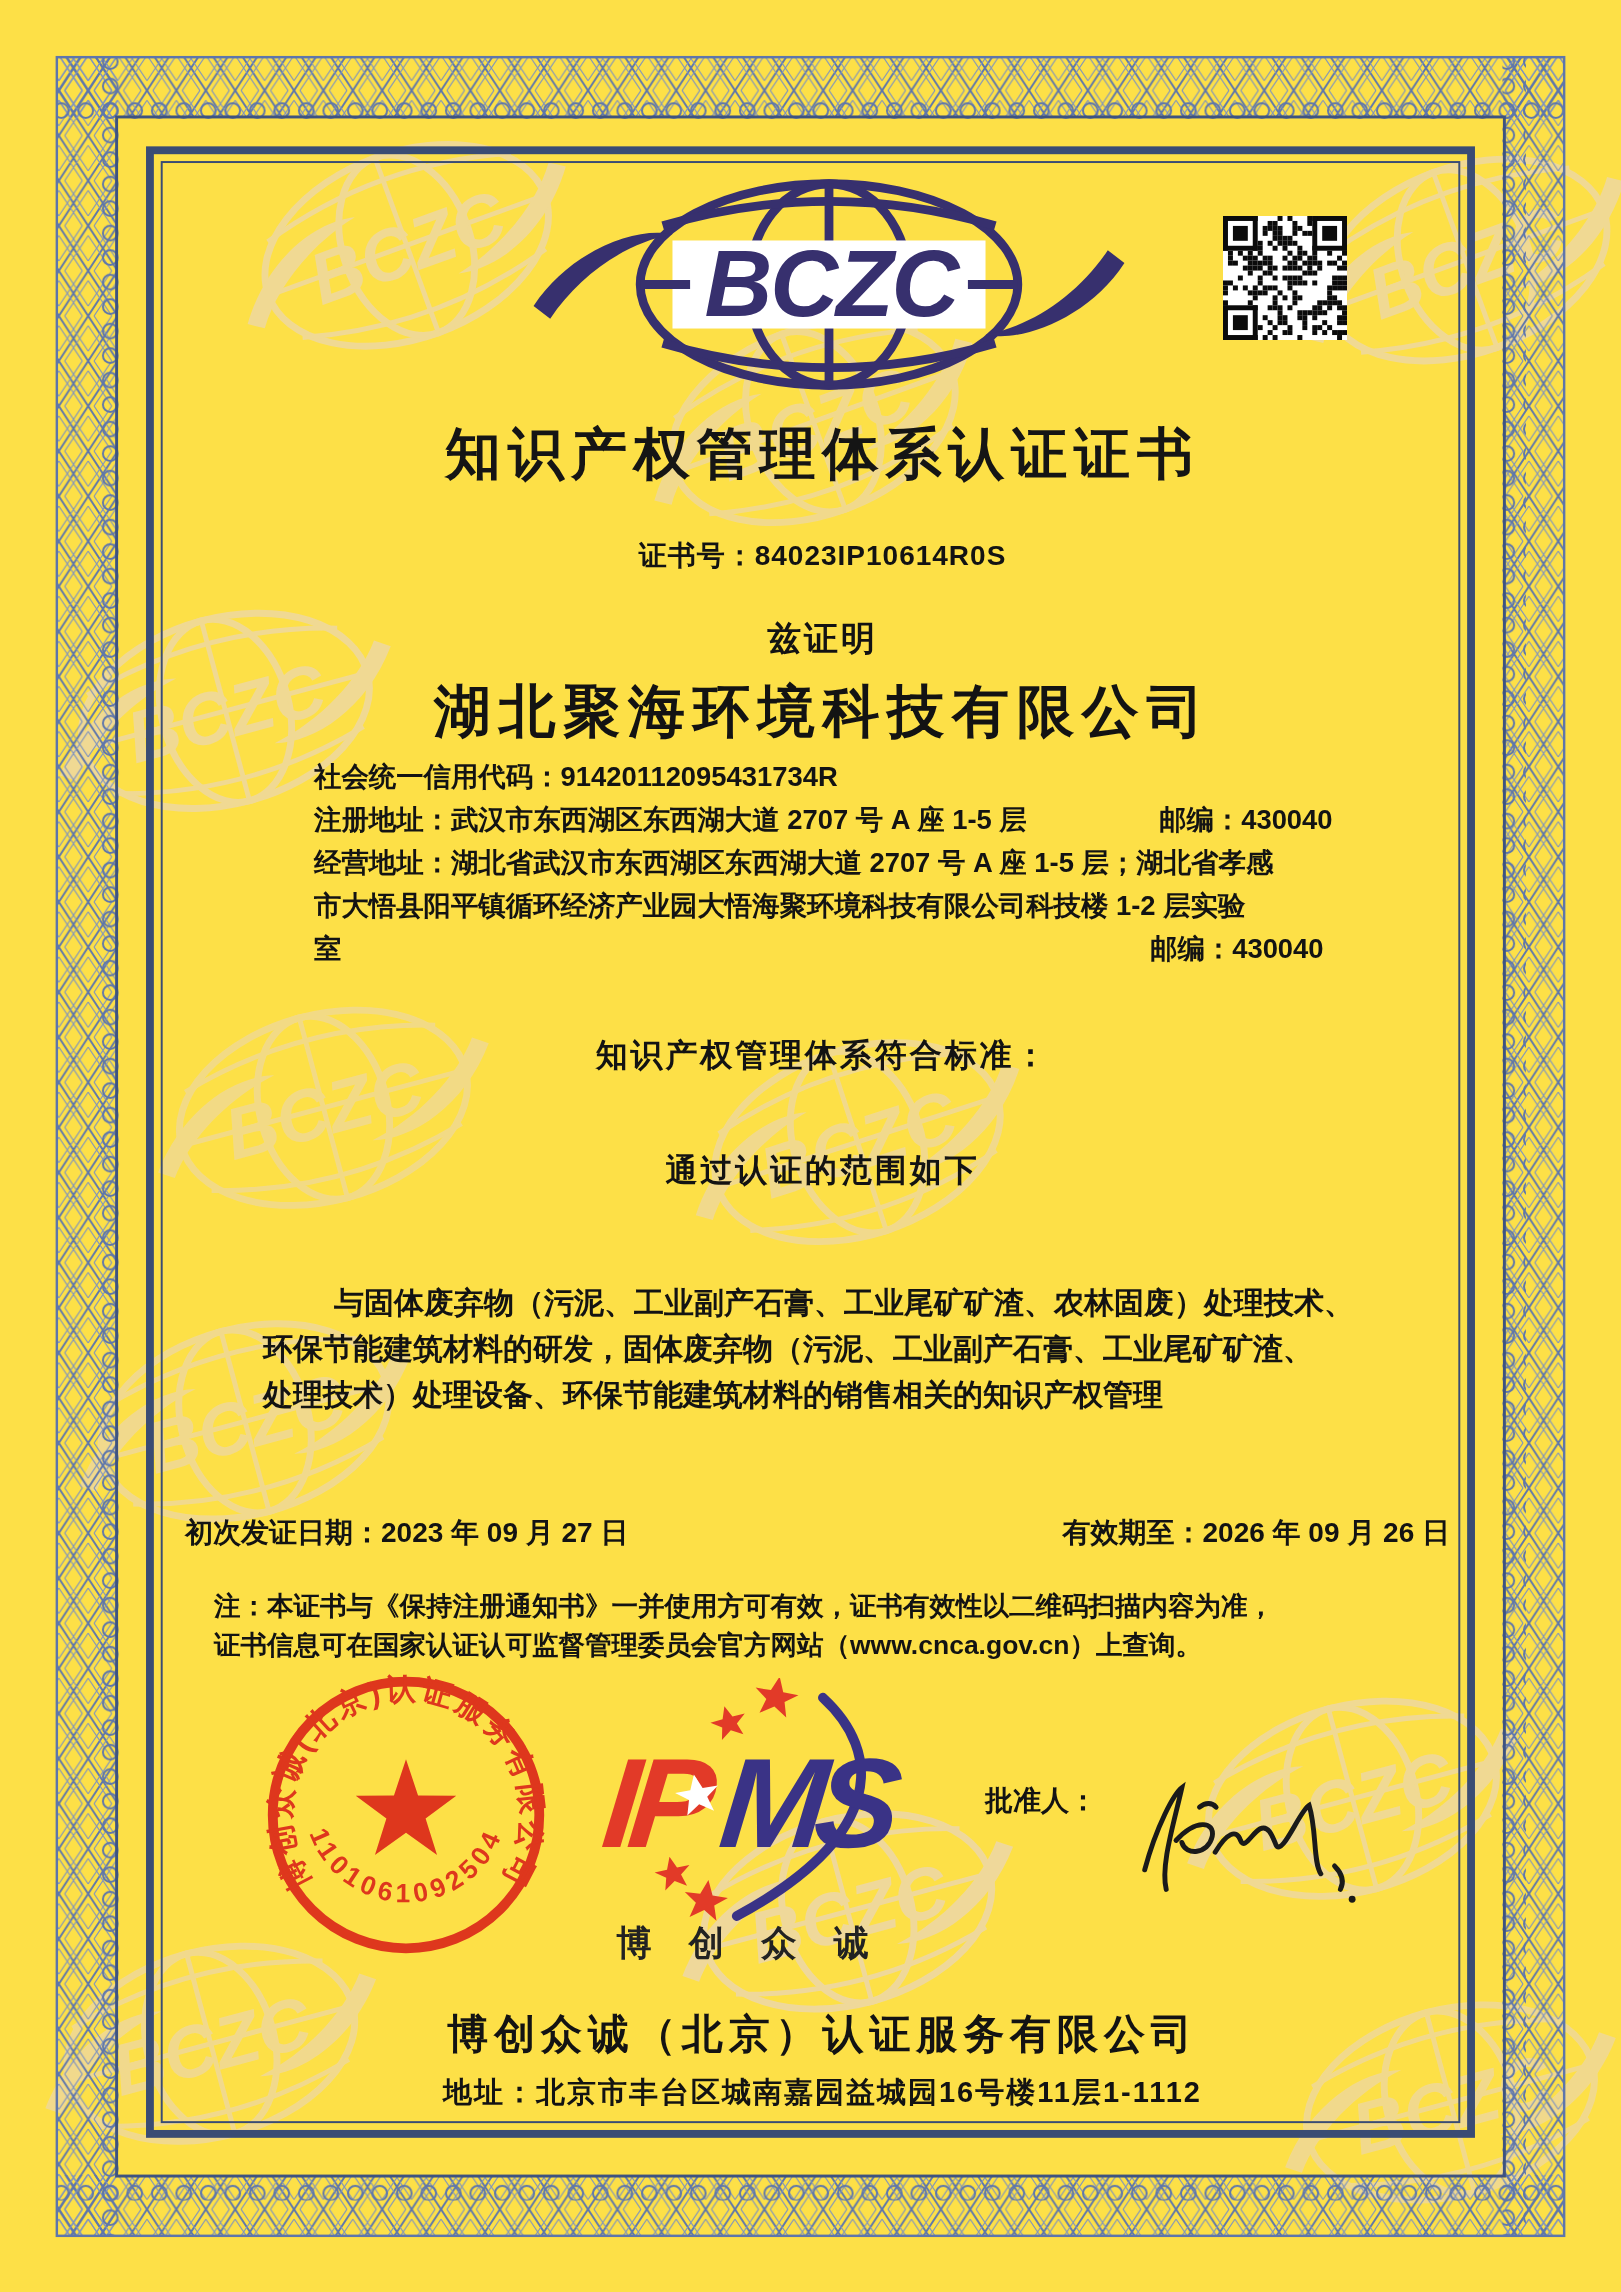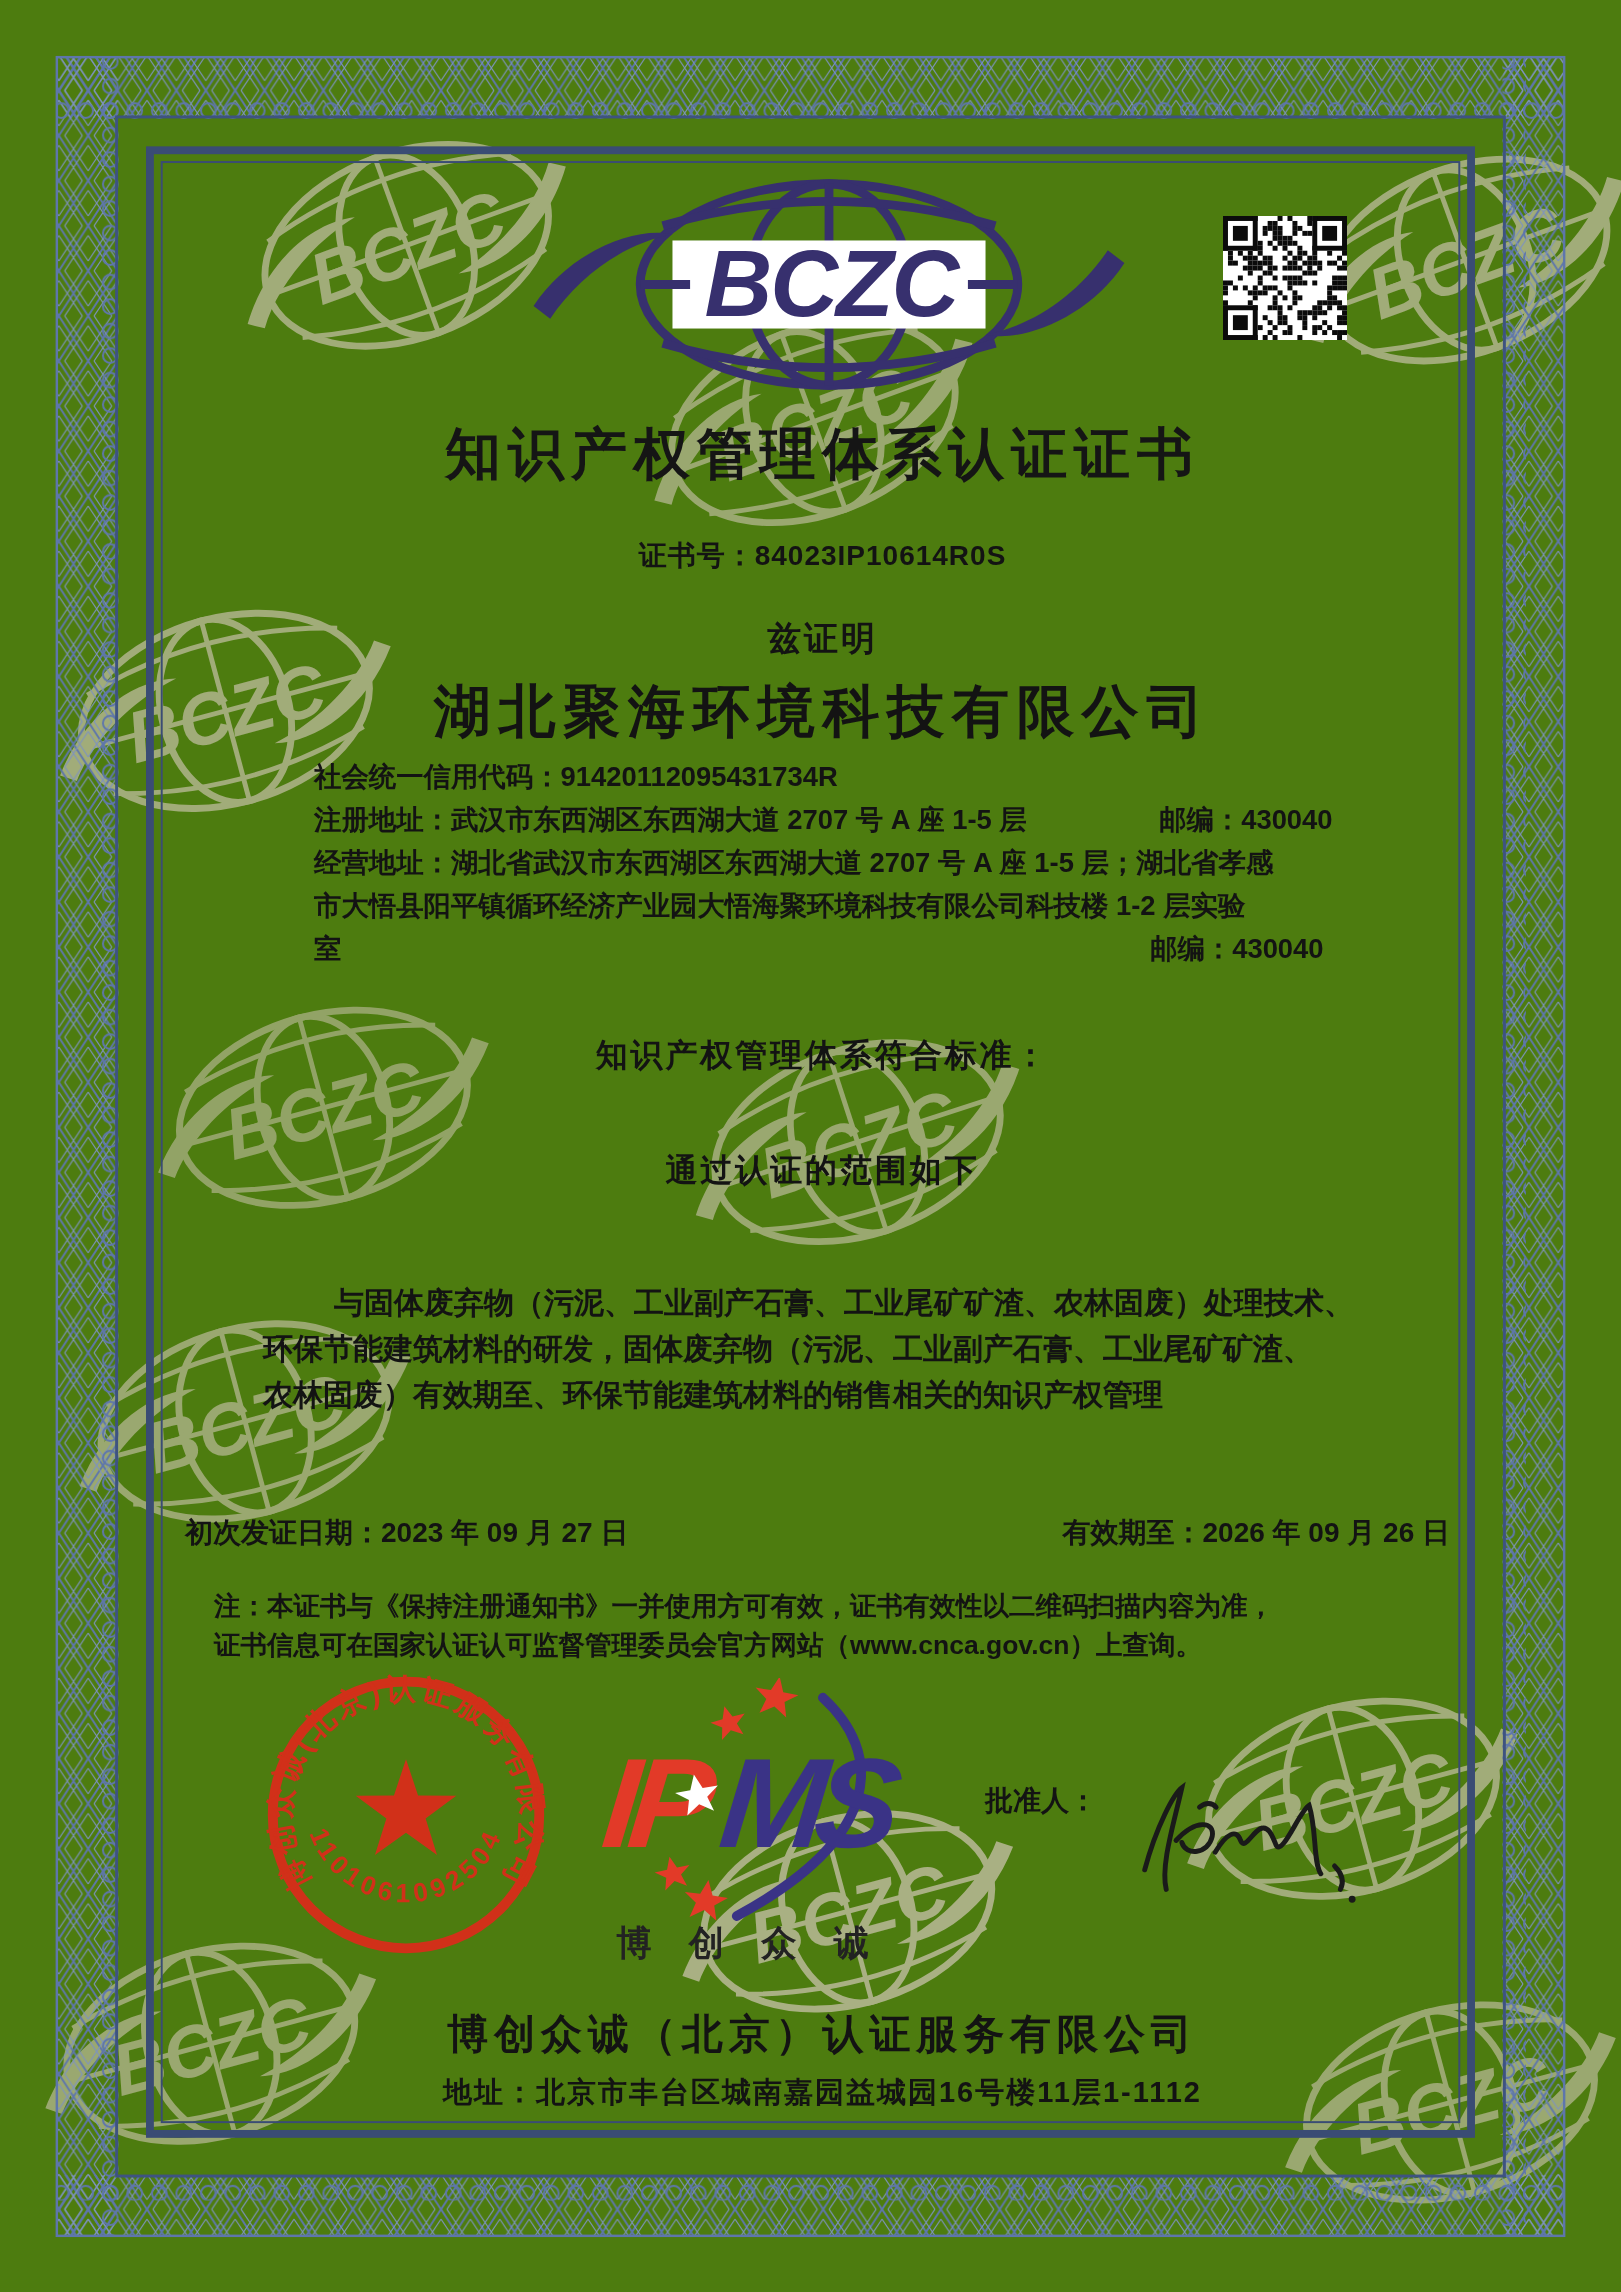--- a/index.html
+++ b/index.html
@@ -1,16 +1,16 @@
 <!DOCTYPE html>
 <html><head>
 <meta charset="utf-8">
 <style>
   html,body{margin:0;padding:0;background:#888;}
-  .page{position:relative;width:1621px;height:2293px;background:#4d7c0f;overflow:hidden;
+  .page{position:relative;width:1621px;height:2293px;background:#fde047;overflow:hidden;
         font-family:"Liberation Sans","DejaVu Sans",sans-serif;color:#131313;margin:0 auto;}
   .abs{position:absolute;}
   .ctr{left:0;right:0;text-align:center;margin-left:24px;}
   .lyr0{z-index:1}.lyr1{z-index:2}.lyr2{z-index:3}
   .title{font-size:56px;font-weight:bold;letter-spacing:6.9px;color:#151515;}
   .certno{font-size:28px;font-weight:bold;letter-spacing:1px;}
   .declare{font-size:34px;font-weight:bold;letter-spacing:2.9px;}
   .company{font-size:57px;font-weight:bold;letter-spacing:7.8px;}
   .info{font-size:27.4px;line-height:43px;font-weight:bold;white-space:nowrap;}
   .stdhead{font-size:32px;font-weight:bold;letter-spacing:2.9px;}
@@ -331,21 +331,21 @@
   <div class="abs lyr2 info" style="left:314px;top:841px;">经营地址：湖北省武汉市东西湖区东西湖大道 2707 号 A 座 1-5 层；湖北省孝感</div>
   <div class="abs lyr2 info" style="left:314px;top:884px;">市大悟县阳平镇循环经济产业园大悟海聚环境科技有限公司科技楼 1-2 层实验</div>
   <div class="abs lyr2 info" style="left:314px;top:927px;">室</div>
   <div class="abs lyr2 info" style="left:1150px;top:927px;">邮编：430040</div>
 
   <div class="abs ctr lyr2 stdhead" style="top:1034px;">知识产权管理体系符合标准：</div>
   <div class="abs ctr lyr2 stdhead" style="top:1149px;">通过认证的范围如下</div>
 
   <div class="abs lyr2 scope" style="left:334px;top:1280px;">与固体废弃物（污泥、工业副产石膏、工业尾矿矿渣、农林固废）处理技术、</div>
   <div class="abs lyr2 scope" style="left:263px;top:1326px;">环保节能建筑材料的研发，固体废弃物（污泥、工业副产石膏、工业尾矿矿渣、</div>
-  <div class="abs lyr2 scope" style="left:263px;top:1372px;">农林固废）有效期至、环保节能建筑材料的销售相关的知识产权管理</div>
+  <div class="abs lyr2 scope" style="left:263px;top:1372px;">处理技术）处理设备、环保节能建筑材料的销售相关的知识产权管理</div>
 
   <div class="abs lyr2 dates" style="left:185px;top:1514px;">初次发证日期：2023 年 09 月 27 日</div>
   <div class="abs lyr2 dates" style="right:171px;top:1514px;">有效期至：2026 年 09 月 26 日</div>
 
   <div class="abs lyr2 note" style="left:214px;top:1588px;">注：本证书与《保持注册通知书》一并使用方可有效，证书有效性以二维码扫描内容为准，</div>
   <div class="abs lyr2 note" style="left:214px;top:1627px;">证书信息可在国家认证认可监督管理委员会官方网站（www.cnca.gov.cn）上查询。</div>
 
   <svg class="abs lyr2" width="294" height="294" viewBox="0 0 300 300" style="left:259px;top:1668px;opacity:0.93;">
     <defs>
       <path id="sealRing" d="M66.6,233.4 A118,118 0 1 1 233.4,233.4" fill="none"></path>

